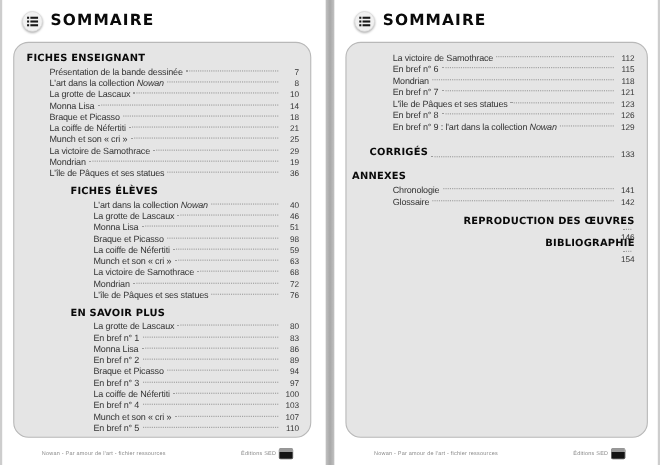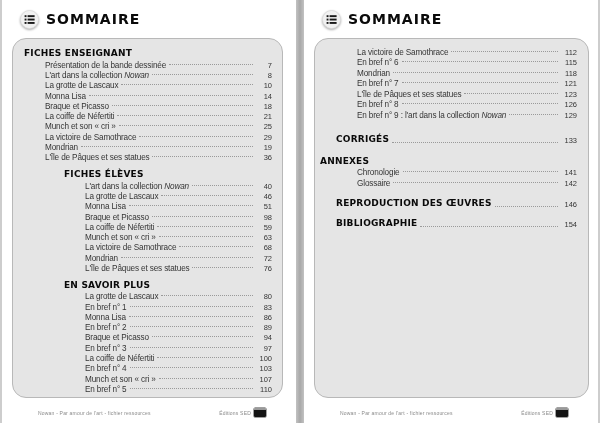--- a/index.html
+++ b/index.html
@@ -44,21 +44,21 @@
   .toc-row .lbl i{font-style:italic;}
   .lead{flex:1;border-bottom:1px dotted var(--leader,#9a9a9a);margin:0 3px 2px 3px;min-width:8px;}
   .num{font-size:7.5px;letter-spacing:0;width:16px;text-align:right;line-height:9px;color:var(--text,#353535);flex:0 0 16px;}
 
   .line-block{display:flex;align-items:flex-end;margin:12px 0 0 2px;height:12px;}
   .line-block .bold-lbl{
     font-family:"DejaVu Sans",sans-serif;font-weight:bold;font-size:9px;
     letter-spacing:.2px;color:var(--header-text,#0a0a0a);line-height:11px;white-space:nowrap;padding-left:16px;
   }
   .sec-block{margin-top:10px;}
-  .line-block.tight{margin-top:8px;}
+  .line-block.tight{margin-top:8px;flex-direction:column;}
 
   .footer{position:absolute;left:36px;right:30px;bottom:6px;display:flex;
     justify-content:space-between;align-items:center;
     font-size:5px;color:var(--footer-text,#8a8a8a);letter-spacing:.2px;}
   .f-right{display:inline-flex;align-items:center;gap:3px;}
   .logo{display:inline-block;width:12px;height:9px;border-radius:1px;
     background:linear-gradient(#999 0 2.5px,#141414 2.5px);box-shadow:0 0 0 .5px #444;}
 </style>
 </head>
 <body style="--backdrop: #cdcdcd; --page-bg: #ffffff; --box-border: #b8b8b8; --header-text: #0a0a0a; --text: #353535; --leader: #9a9a9a; --footer-text: #8a8a8a;">

